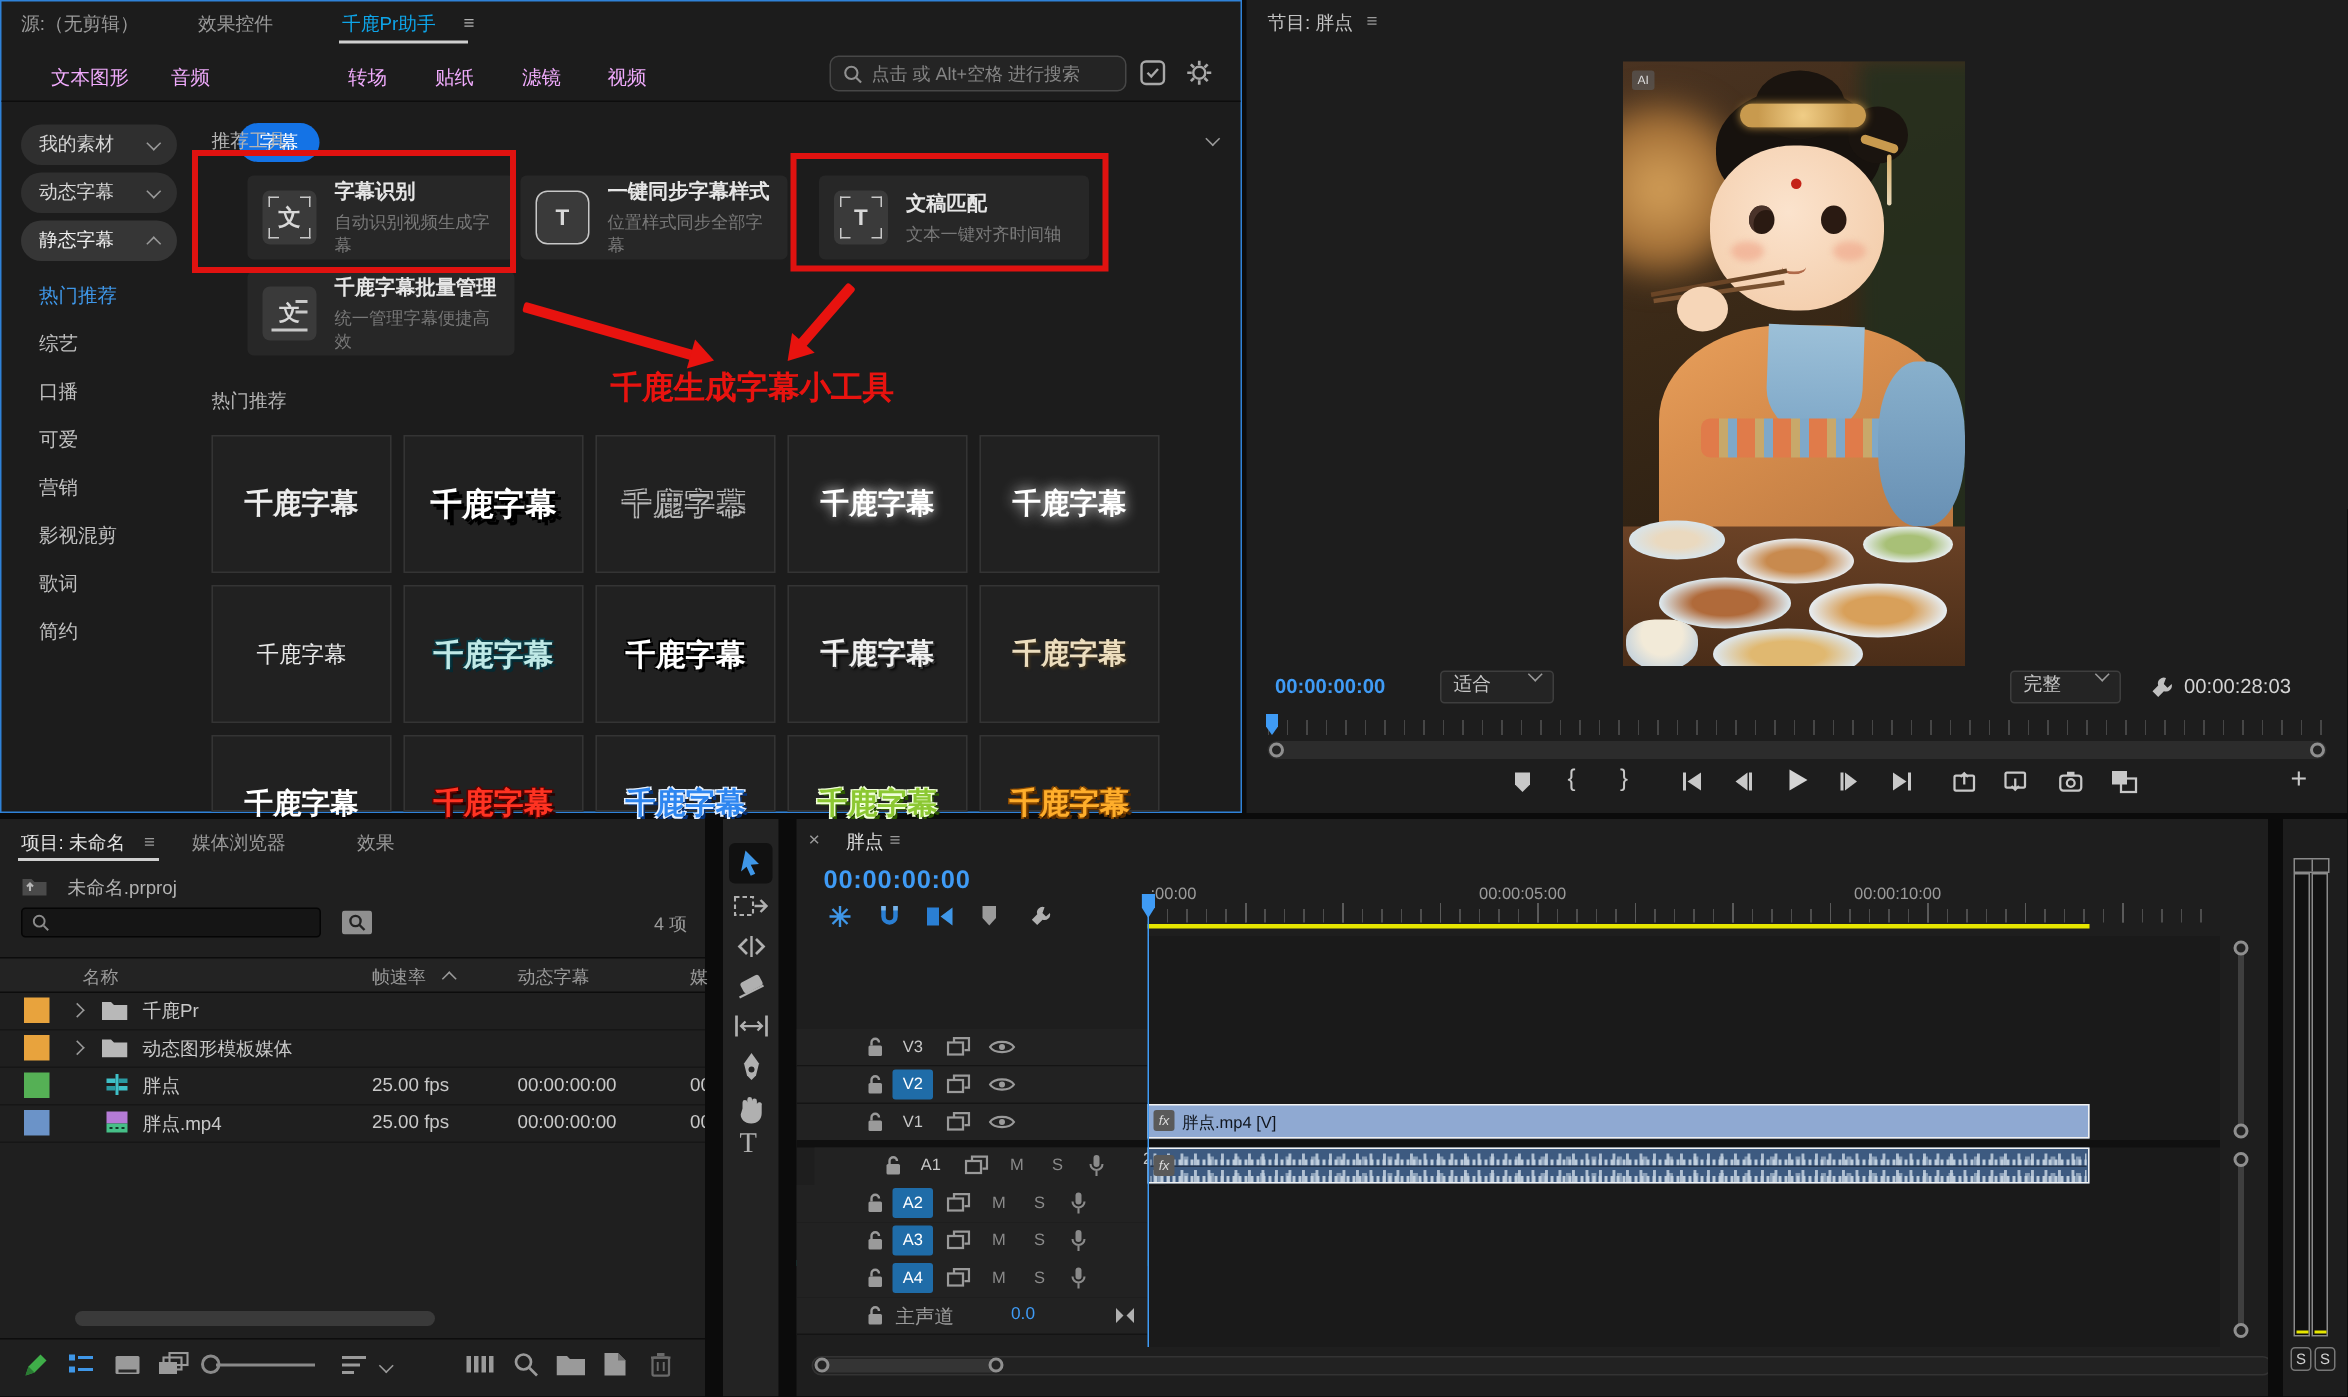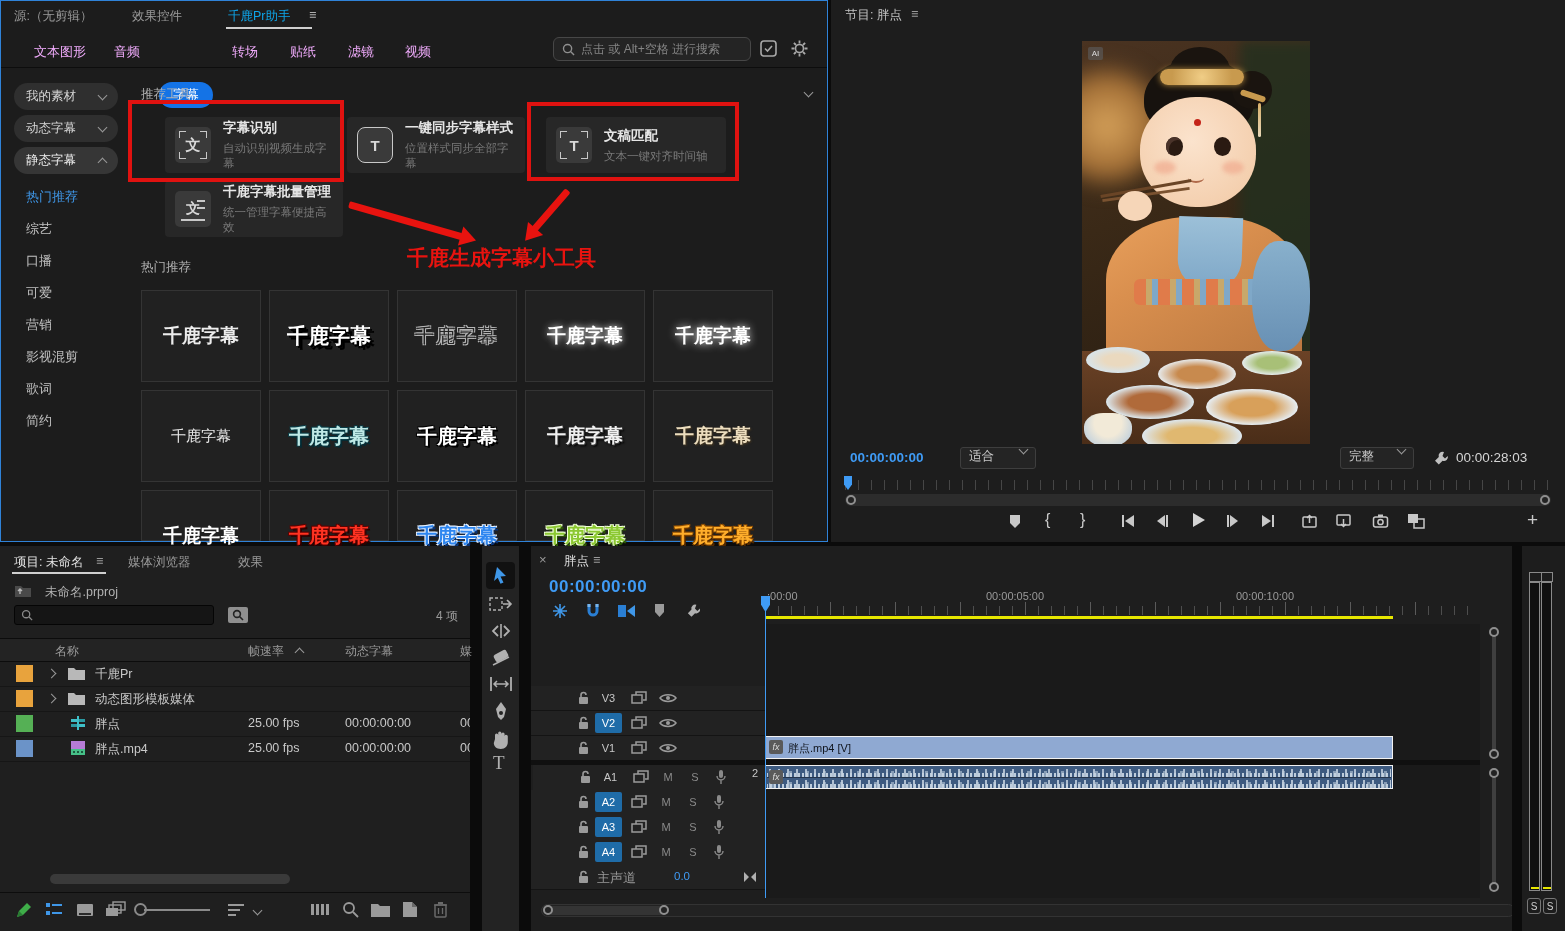--- a/index.html
+++ b/index.html
@@ -606,21 +606,21 @@
         <path d="M5 4V1h10v8h-3" fill="none" stroke="#9a9a9a" stroke-width="1.5"></path>
       </svg>
       <svg class="ico" style="left:128px;top:6px;" width="18" height="12" viewBox="0 0 18 12">
         <path d="M1 6c3-4.5 13-4.5 16 0-3 4.5-13 4.5-16 0z" fill="none" stroke="#9a9a9a" stroke-width="1.5"></path>
         <circle cx="9" cy="6" r="2" fill="#9a9a9a"></circle>
       </svg>
     </div>
 
     <div class="abs" style="left:0;top:214px;width:949px;height:5px;background:#101010;"></div>
 
-    <div class="abs" style="left:2px;top:219px;width:234px;height:25px;background:#222;border-bottom:1px solid #141414;">
+    <div class="abs" style="left:12px;top:219px;width:234px;height:25px;background:#222;border-bottom:1px solid #141414;">
       <svg class="ico" style="left:46px;top:5px;" width="13" height="14" viewBox="0 0 13 14">
         <rect x="2" y="6" width="9" height="7" rx="1" fill="#9a9a9a"></rect>
           <path d="M4 6V4a2.5 2.5 0 0 1 5 0" fill="none" stroke="#9a9a9a" stroke-width="1.6"></path>
       </svg>
       <span class="trackname" style="left:64px;top:2px;">A1</span>
       <svg class="ico" style="left:100px;top:5px;" width="16" height="14" viewBox="0 0 16 14">
         <rect x="1" y="4" width="10" height="8" fill="none" stroke="#9a9a9a" stroke-width="1.5"></rect>
           <path d="M5 4V1h10v8h-3" fill="none" stroke="#9a9a9a" stroke-width="1.5"></path>
       </svg>
       <span class="msbtn" style="left:125px;top:3px;">M</span>

